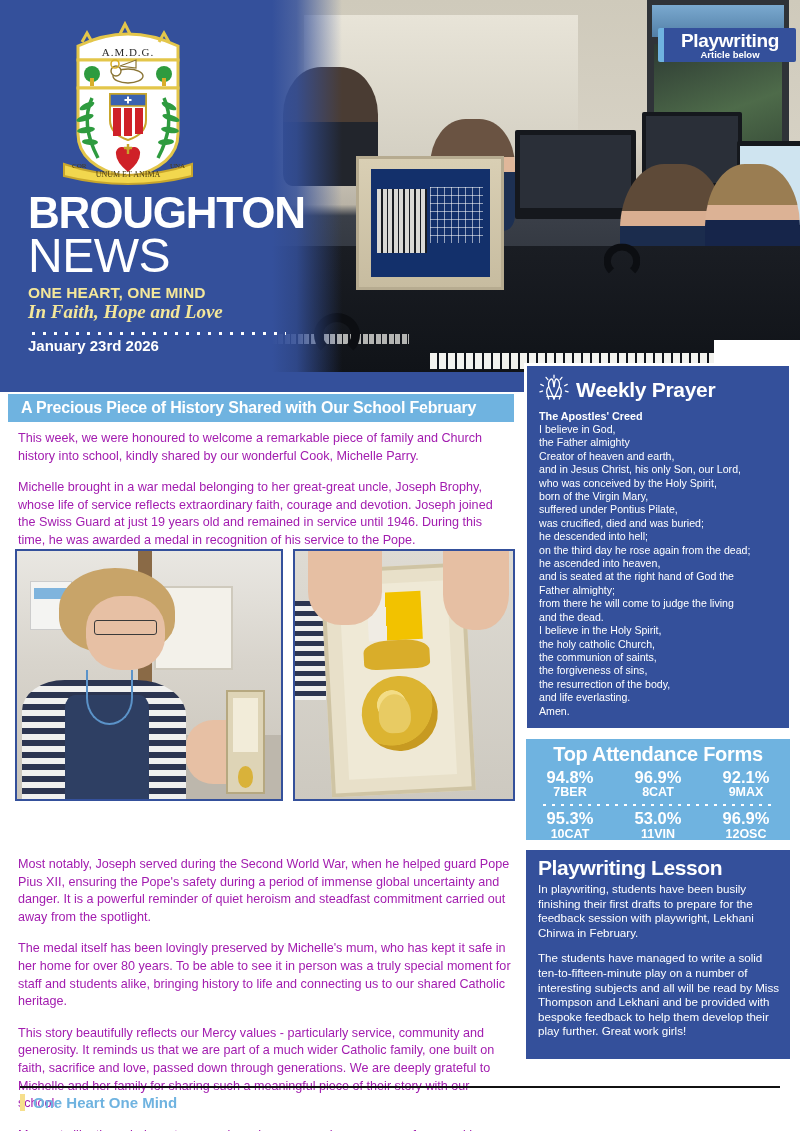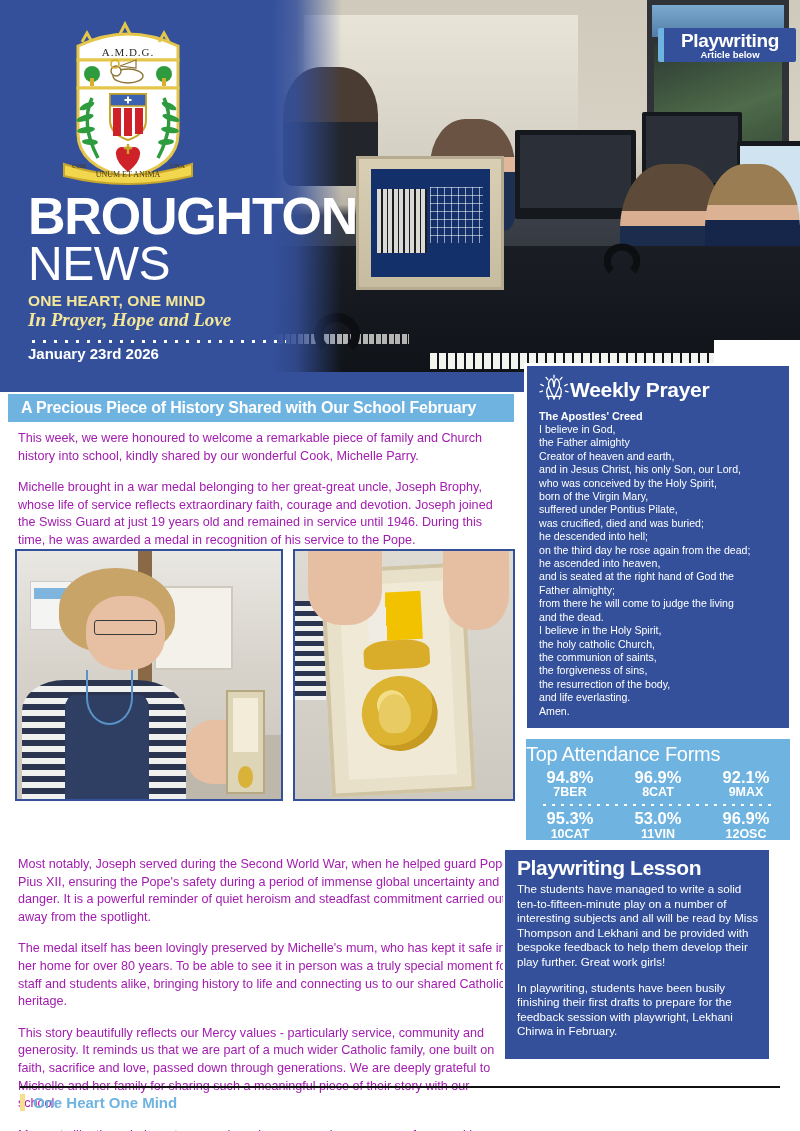--- a/index.html
+++ b/index.html
@@ -77,21 +77,21 @@
     color: #fff; line-height: 1;
   }
   .badge .b1 { font-size: 19px; font-weight: 700; letter-spacing: -.3px; }
   .badge .b2 { font-size: 9.5px; font-weight: 700; margin-top: 0; }
 
   
   .crest { position: absolute; left: 58px; top: 16px; width: 140px; height: 170px; }
 
   
   .masthead { position: absolute; left: 28px; top: 192px; color:#fff; }
-  .mh-title { font-size: 52px; font-weight: 800; letter-spacing: -1.2px; line-height: .96; }
+  .mh-title { font-size: 44px; font-weight: 800; letter-spacing: -1.2px; line-height: .96; }
   .mh-sub { font-size: 48px; font-weight: 400; letter-spacing: -.5px; line-height: 1.0; margin-top:-2px;}
   .mh-motto { color:#f4e79a; font-size: 15.5px; font-weight: 800; letter-spacing:.1px; margin-top: 4px;}
   .mh-script { color:#f4e79a; font-size: 19px; font-style: italic; font-family:"Liberation Serif", serif; font-weight:700; margin-top:-1px;}
   .dots { margin-top: 8px; width: 258px; height: 5px;
           background-image: radial-gradient(circle, #fff 1.6px, transparent 1.8px);
           background-size: 11px 5px; }
   .mh-edition { font-size: 27px; font-weight: 800; margin-top: 9px; letter-spacing:-.3px;}
   .mh-date { font-size: 15px; font-weight: 700; margin-top: 1px; }
 
   
@@ -143,40 +143,40 @@
   .ph2 .hand1 { position:absolute; left:6%; top:0%; width:34%; height:30%; background:#e6bfa3; border-radius:0 0 45% 45%;}
   .ph2 .hand2 { position:absolute; right:2%; top:0%; width:30%; height:32%; background:#e6bfa3; border-radius:0 0 45% 45%;}
   .ph2 .sleeve { position:absolute; left:0; top:20%; width:14%; height:40%;
      background: repeating-linear-gradient(180deg,#2c3550 0 5px,#f0f0ee 5px 10px);}
 
   
   .prayer {
     position: absolute; left: 524px; top: 363px; width: 268px; height: 368px;
     background: #34509b; border: 3px solid #ffffff; color: #fff; padding: 8px 10px 6px 12px;
   }
-  .prayer-title-row { display:flex; align-items:center; gap:1px; margin-bottom: 5px; }
+  .prayer-title-row { display:flex; align-items:center; gap:7px; margin-bottom: 5px; }
   .prayer-title { font-size: 21px; font-weight: 800; letter-spacing:-.3px; }
   .prayer-sub { font-size: 10.8px; font-weight: 800; margin-bottom: 1px; }
   .prayer-line { font-size: 10.6px; line-height: 13.4px; }
 
   .attendance {
     position: absolute; left: 524px; top: 737px; width: 268px; height: 105px;
     background: #6fb3e0; border: 2px solid #ffffff; color:#fff; padding-top: 4px;
   }
-  .att-title { font-size: 20px; font-weight: 400; letter-spacing:-.3px; }
+  .att-title { text-align:center; font-size: 20px; font-weight: 700; letter-spacing:-.3px; }
   .att-row { display:flex; justify-content:space-around; margin-top: 3px; }
   .att-cell { text-align:center; line-height:1.05; }
   .att-pct { font-size: 16.5px; font-weight: 800; }
   .att-form { font-size: 12.5px; font-weight: 800; }
   .att-dots { width: 236px; height: 4px; margin: 4px auto 2px;
      background-image: radial-gradient(circle, #fff 1.3px, transparent 1.5px);
      background-size: 9px 4px; }
 
   .playwriting {
-    position: absolute; left: 503px; top: 848px; width: 268px; height: 213px;
+    position: absolute; left: 524px; top: 848px; width: 268px; height: 213px;
     background: #34509b; border: 2px solid #ffffff; color:#fff; padding: 6px 11px 6px 12px;
   }
   .pw-title { font-size: 21px; font-weight: 800; letter-spacing:-.4px; margin-bottom: 2px; }
   .playwriting p { font-size: 11.6px; line-height: 14.6px; margin-bottom: 11px; }
 
   
   .footer-rule { position:absolute; left: 20px; top: 1086px; width: 760px; height: 2px; background:#111; }
   .footer { position:absolute; left: 20px; top: 1094px; display:flex; align-items:center; gap:8px; }
   .footer-bar { width: 5px; height: 17px; background:#f6df8c; }
   .footer-text { color:#6fb3e0; font-size: 15px; font-weight: 800; }
@@ -279,21 +279,21 @@
         <text x="70" y="161" font-family="Liberation Serif, serif" font-size="8" text-anchor="middle" fill="#4a3c10">UNUM ET ANIMA</text>
         <text x="14" y="152" font-family="Liberation Serif, serif" font-size="7" fill="#4a3c10">COR</text>
         <text x="112" y="152" font-family="Liberation Serif, serif" font-size="7" fill="#4a3c10">UNA</text>
       </svg>
     </div>
 
     <div class="masthead">
       <div class="mh-title">BROUGHTON</div>
       <div class="mh-sub">NEWS</div>
       <div class="mh-motto">ONE HEART, ONE MIND</div>
-      <div class="mh-script">In Prayer, Hope and Love</div>
+      <div class="mh-script">In Faith, Hope and Love</div>
       <div class="dots"></div>
       <div class="mh-date">January 23rd 2026</div>
     </div>
   </div>
 
   <div class="article-head">
     <span>A Precious Piece of History Shared with Our School February</span>
   </div>
 
   <div class="col-left">
@@ -414,22 +414,22 @@
       </div>
       <div class="att-cell">
         <div class="att-pct">96.9%</div>
         <div class="att-form">12OSC</div>
       </div>
     </div>
   </div>
 
   <div class="playwriting">
     <div class="pw-title">Playwriting Lesson</div>
+    <p>In playwriting, students have been busily finishing their first drafts to prepare for the feedback session with playwright, Lekhani Chirwa in February.</p>
     <p>The students have managed to write a solid ten-to-fifteen-minute play on a number of interesting subjects and all will be read by Miss Thompson and Lekhani and be provided with bespoke feedback to help them develop their play further. Great work girls!</p>
-    <p>In playwriting, students have been busily finishing their first drafts to prepare for the feedback session with playwright, Lekhani Chirwa in February.</p>
   </div>
 
   <div class="footer-rule"></div>
   <div class="footer">
     <div class="footer-bar"></div>
     <div class="footer-text">One Heart One Mind</div>
   </div>
 
 </div>
 

